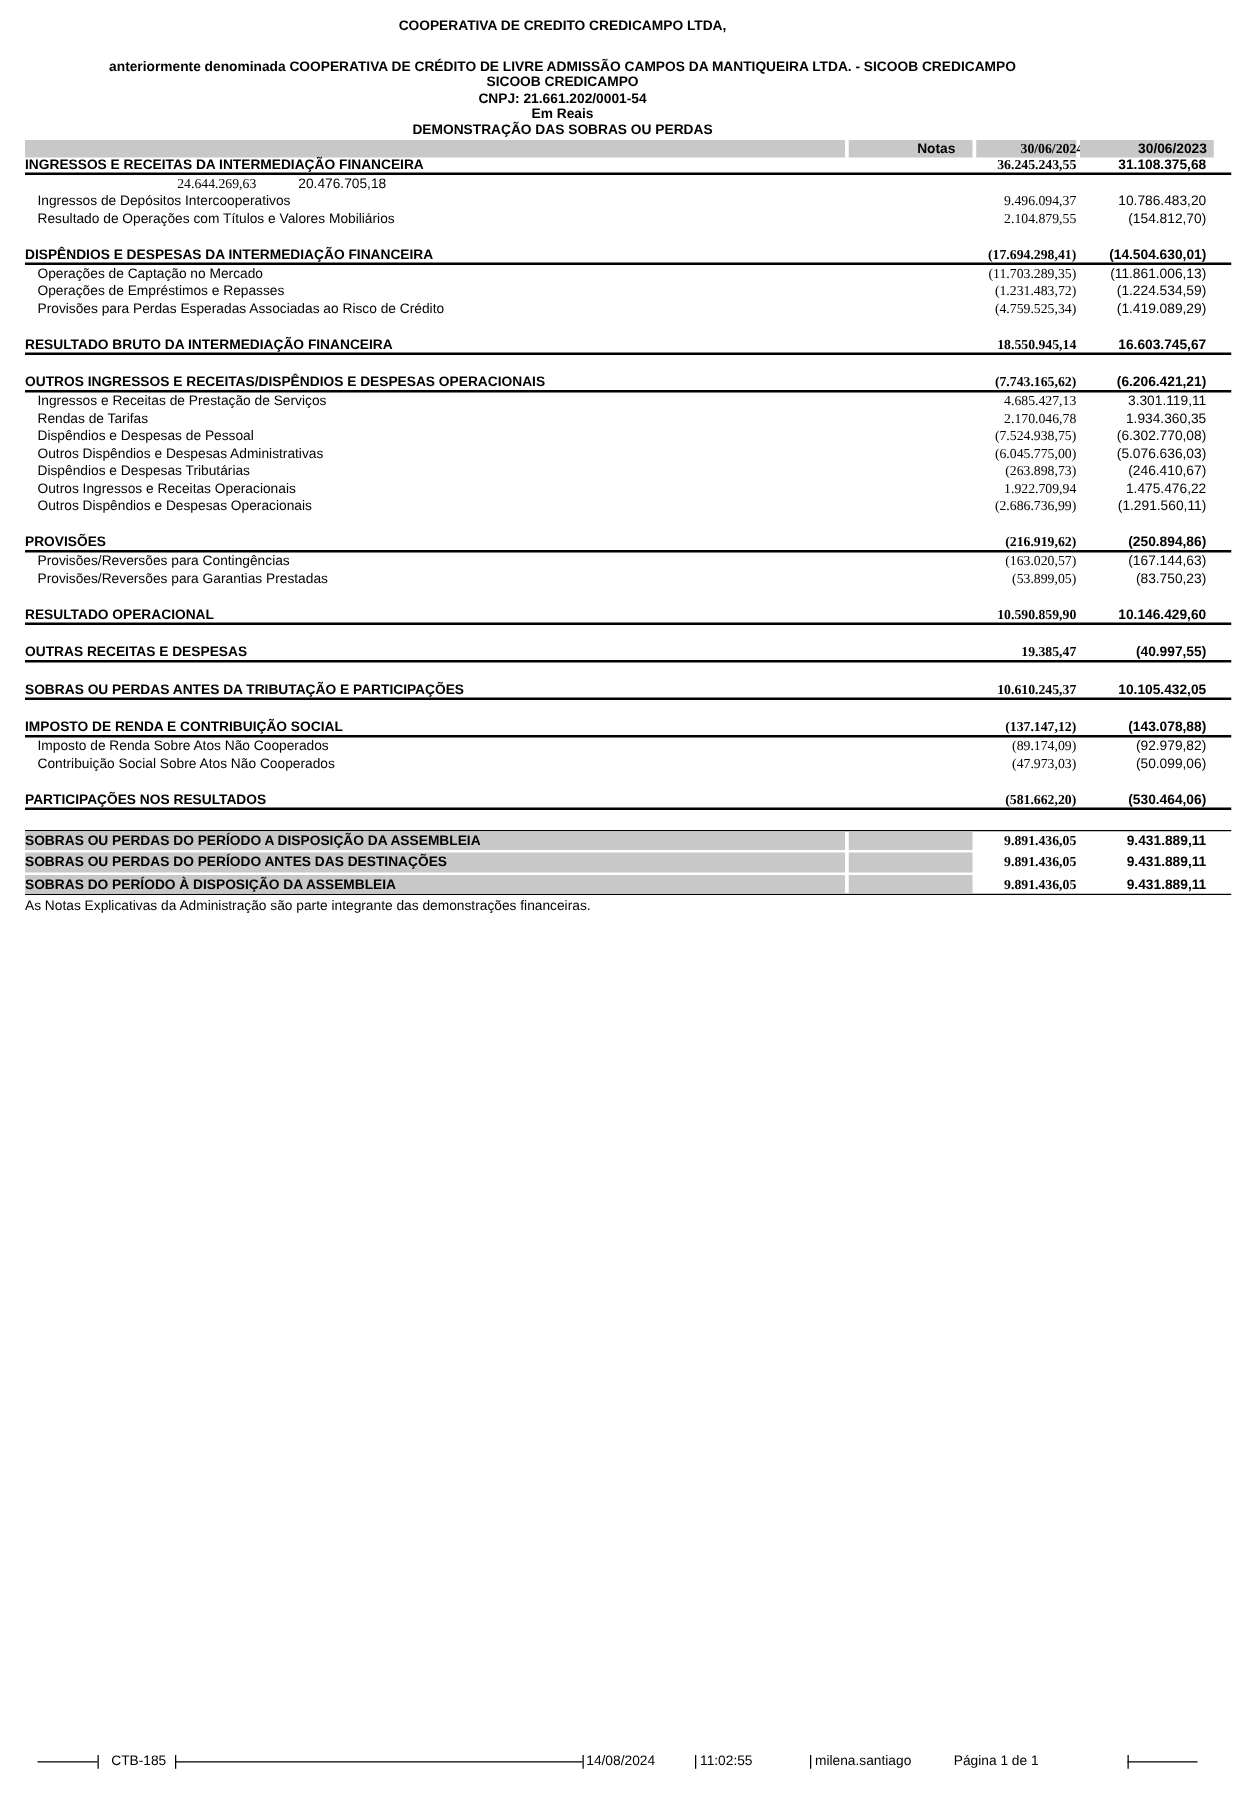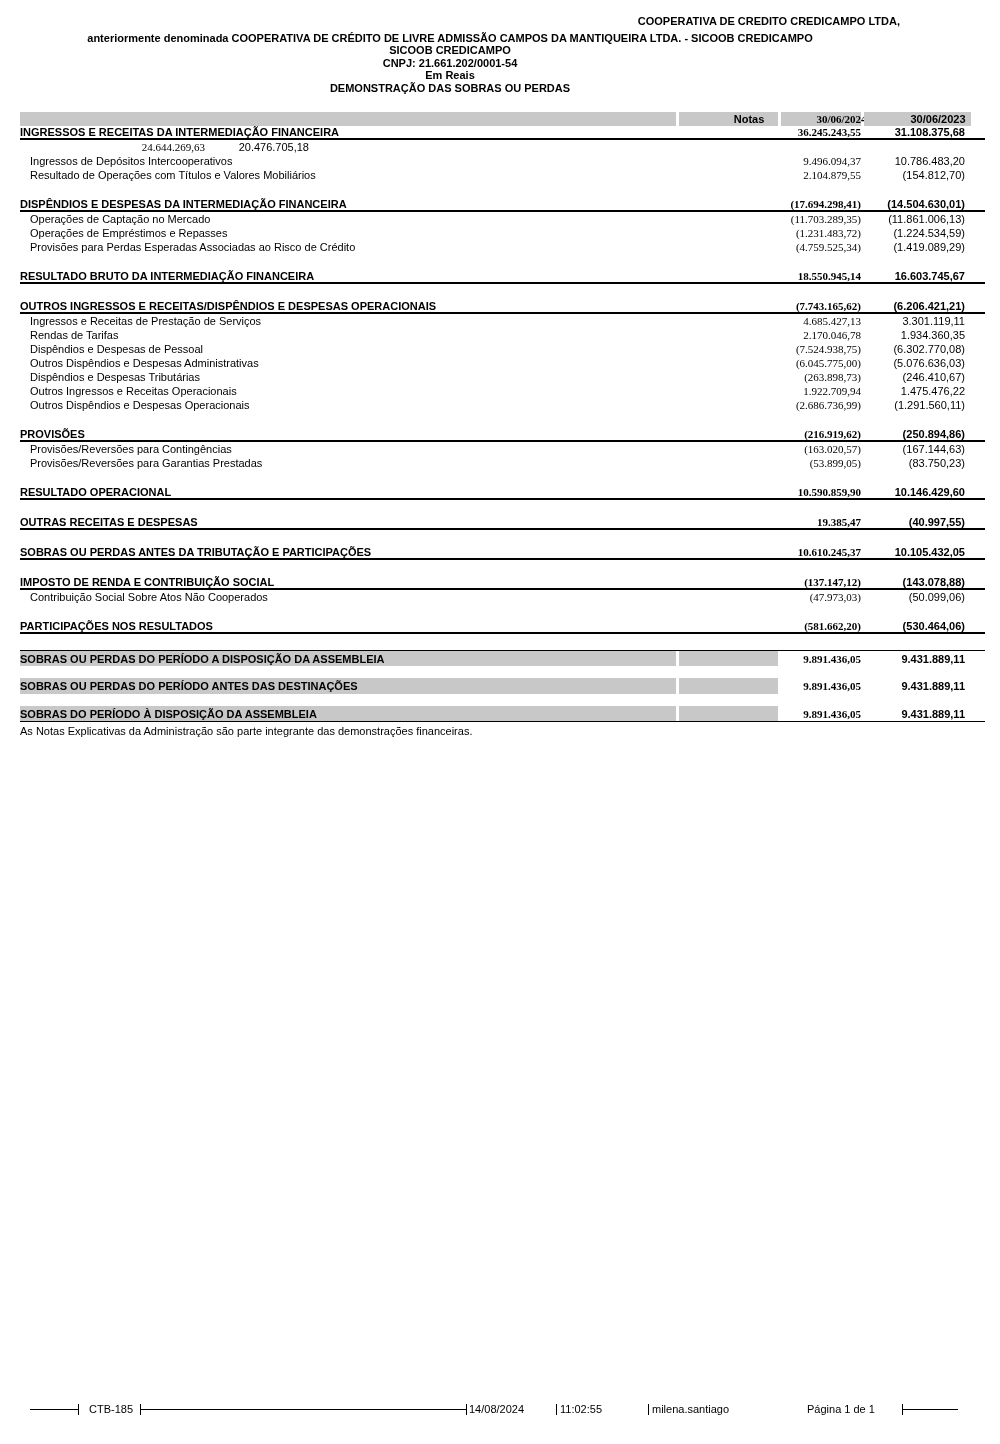--- a/index.html
+++ b/index.html
@@ -13,41 +13,41 @@
   }
   .doc-header {
     position: absolute;
     top: 15px; left: 0;
     width: 900px;
     text-align: center;
     font-size: 11px;
     font-weight: bold;
     line-height: 12.6px;
   }
-  .doc-header .hline1 { margin-bottom: 4px; text-align: right; }
+  .doc-header .hline1 { margin-bottom: 20px; }
   .statement {
     position: absolute;
     left: 20px; top: 112px;
     width: 965px;
     font-size: 11px;
   }
   .row { display: flex; align-items: center; height: 14px; }
   .cell { white-space: nowrap; overflow: visible; height: 100%; display: flex; align-items: center; }
   .c0 { width: 656px; }
   .c1 { width: 99px; margin-left: 3px; }
   .c2 { width: 80px; margin-left: 3px; font-family: Liberation Serif, serif; }
   .c3 { width: 107px; margin-left: 3px; }
   .val { justify-content: flex-end; text-align: right; }
   .c3.val { padding-right: 6px; }
   .row-colhead .cell { background: #c8c8c8; font-weight: bold; }
   .row-colhead .c1, .row-colhead .c2, .row-colhead .c3 { justify-content: center; padding-right: 0; padding-left: 41px; }
   .row-section { font-weight: bold; border-bottom: 2px solid #000; }
   .row-item .c0 { padding-left: 10px; }
   .row-spacer { height: 16px; }
-  .row-gray { height: 16px; margin-bottom: 12px; font-weight: bold; }
+  .row-gray { height: 16px; margin-bottom: 2px; font-weight: bold; }
   .row-gray .c0, .row-gray .c1 { background: #c8c8c8; }
   .row-spacer + .row-gray { border-top: 1px solid #000; }
   .row-gray + .row-gray + .row-gray { border-bottom: 1px solid #000; margin-bottom: 0; }
   .footnote { margin-top: 3px; font-size: 11px; height: 13px; }
   .footer-line { position: absolute; top: 1409px; height: 1px; background: #000; }
   .footer-tick { position: absolute; top: 1404px; width: 1px; height: 11px; background: #000; }
   .footer-text { position: absolute; top: 1403px; font-size: 11px; white-space: nowrap; }
 </style>
 </head>
 <body>
@@ -212,20 +212,26 @@
         <div class="cell c1"></div>
         <div class="cell c2 val">10.610.245,37</div>
         <div class="cell c3 val">10.105.432,05</div>
       </div>
       <div class="row row-spacer"></div>
       <div class="row row-section">
         <div class="cell c0">IMPOSTO DE RENDA E CONTRIBUIÇÃO SOCIAL</div>
         <div class="cell c1"></div>
         <div class="cell c2 val">(137.147,12)</div>
         <div class="cell c3 val">(143.078,88)</div>
+      </div>
+      <div class="row row-item">
+        <div class="cell c0">Imposto de Renda Sobre Atos Não Cooperados</div>
+        <div class="cell c1"></div>
+        <div class="cell c2 val">(89.174,09)</div>
+        <div class="cell c3 val">(92.979,82)</div>
       </div>
       <div class="row row-item">
         <div class="cell c0">Contribuição Social Sobre Atos Não Cooperados</div>
         <div class="cell c1"></div>
         <div class="cell c2 val">(47.973,03)</div>
         <div class="cell c3 val">(50.099,06)</div>
       </div>
       <div class="row row-spacer"></div>
       <div class="row row-section">
         <div class="cell c0">PARTICIPAÇÕES NOS RESULTADOS</div>
@@ -260,15 +266,15 @@
 <div class="footer-tick" style="left:78px;"></div>
 <span class="footer-text" style="left:89px;">CTB-185</span>
 <div class="footer-tick" style="left:140px;"></div>
 <div class="footer-line" style="left:140px; width:326px;"></div>
 <div class="footer-tick" style="left:466px;"></div>
 <span class="footer-text" style="left:469px;">14/08/2024</span>
 <div class="footer-tick" style="left:556px;"></div>
 <span class="footer-text" style="left:560px;">11:02:55</span>
 <div class="footer-tick" style="left:648px;"></div>
 <span class="footer-text" style="left:652px;">milena.santiago</span>
-<span class="footer-text" style="left:807px;">Página 1 de 1</span>
+<span class="footer-text" style="left:763px;">Página 1 de 1</span>
 <div class="footer-tick" style="left:902px;"></div>
 <div class="footer-line" style="left:902px; width:56px;"></div>
 
 </body></html>

